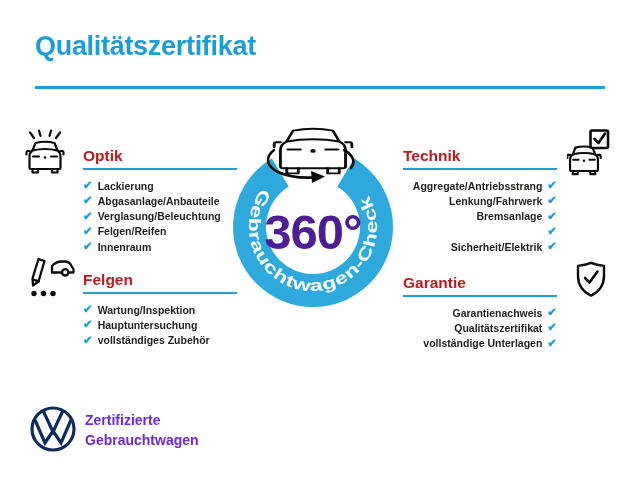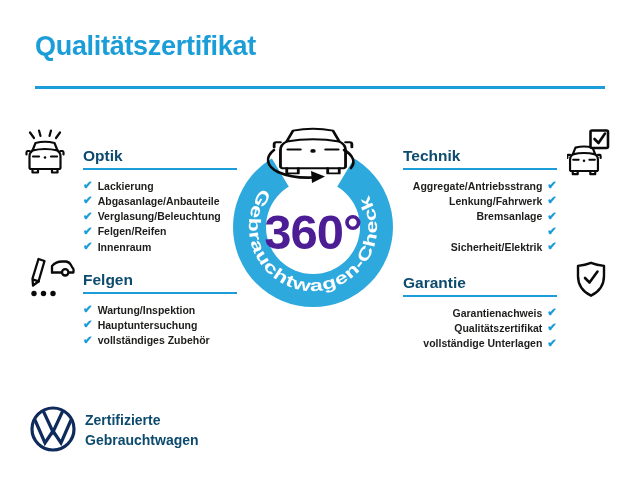--- a/index.html
+++ b/index.html
@@ -11,21 +11,21 @@
   
   .page-title{
     position:absolute;left:35px;top:31px;margin:0;
     font-size:27px;font-weight:bold;color:#1b9dd8;letter-spacing:-0.3px;
   }
   .header-rule{
     position:absolute;left:35px;top:86px;width:570px;height:2.5px;background:#1b9dd8;
   }
   
   .section{position:absolute;width:154px;}
-  .section h2{margin:0;font-size:15.5px;font-weight:bold;color:#0c4a6e;line-height:18px;}
+  .section h2{margin:0;font-size:15.5px;font-weight:bold;color:#b91c1c;line-height:18px;}
   .section .rule{margin-top:3px;height:2.3px;background:#1b9dd8;width:100%;}
   .section ul{list-style:none;margin:8px 0 0 0;padding:0;}
   .section li{
     display:flex;align-items:center;gap:5px;height:15.2px;
     font-size:10.5px;font-weight:700;color:#1d1d1b;white-space:nowrap;
   }
   .chk{color:#1b9dd8;font-size:11.5px;line-height:1;}
   .section.right{text-align:left;}
   .section.right li{flex-direction:row-reverse;}
   #section-optik{left:83px;top:147px;}
@@ -41,21 +41,21 @@
   
   #badge-svg{position:absolute;left:210px;top:112px;}
   .degrees{
     position:absolute;left:243px;top:204px;width:140px;text-align:center;
     font-size:49px;font-weight:bold;color:#4c1d95;letter-spacing:-1px;
   }
   
   #vw-logo{position:absolute;left:29px;top:405px;}
   .brand-text{
     position:absolute;left:85px;top:411px;
-    font-size:14px;font-weight:bold;color:#0c4a6e;line-height:19.5px;
+    font-size:14px;font-weight:bold;color:#6d28d9;line-height:19.5px;
   }
 </style>
 </head>
 <body>
 
 <h1 class="page-title">Qualitätszertifikat</h1>
 <div class="header-rule"></div>
 
 <svg id="badge-svg" width="206" height="200" viewBox="0 0 206 200">
   <circle cx="103" cy="115" r="80" fill="#2da9dd"></circle>

